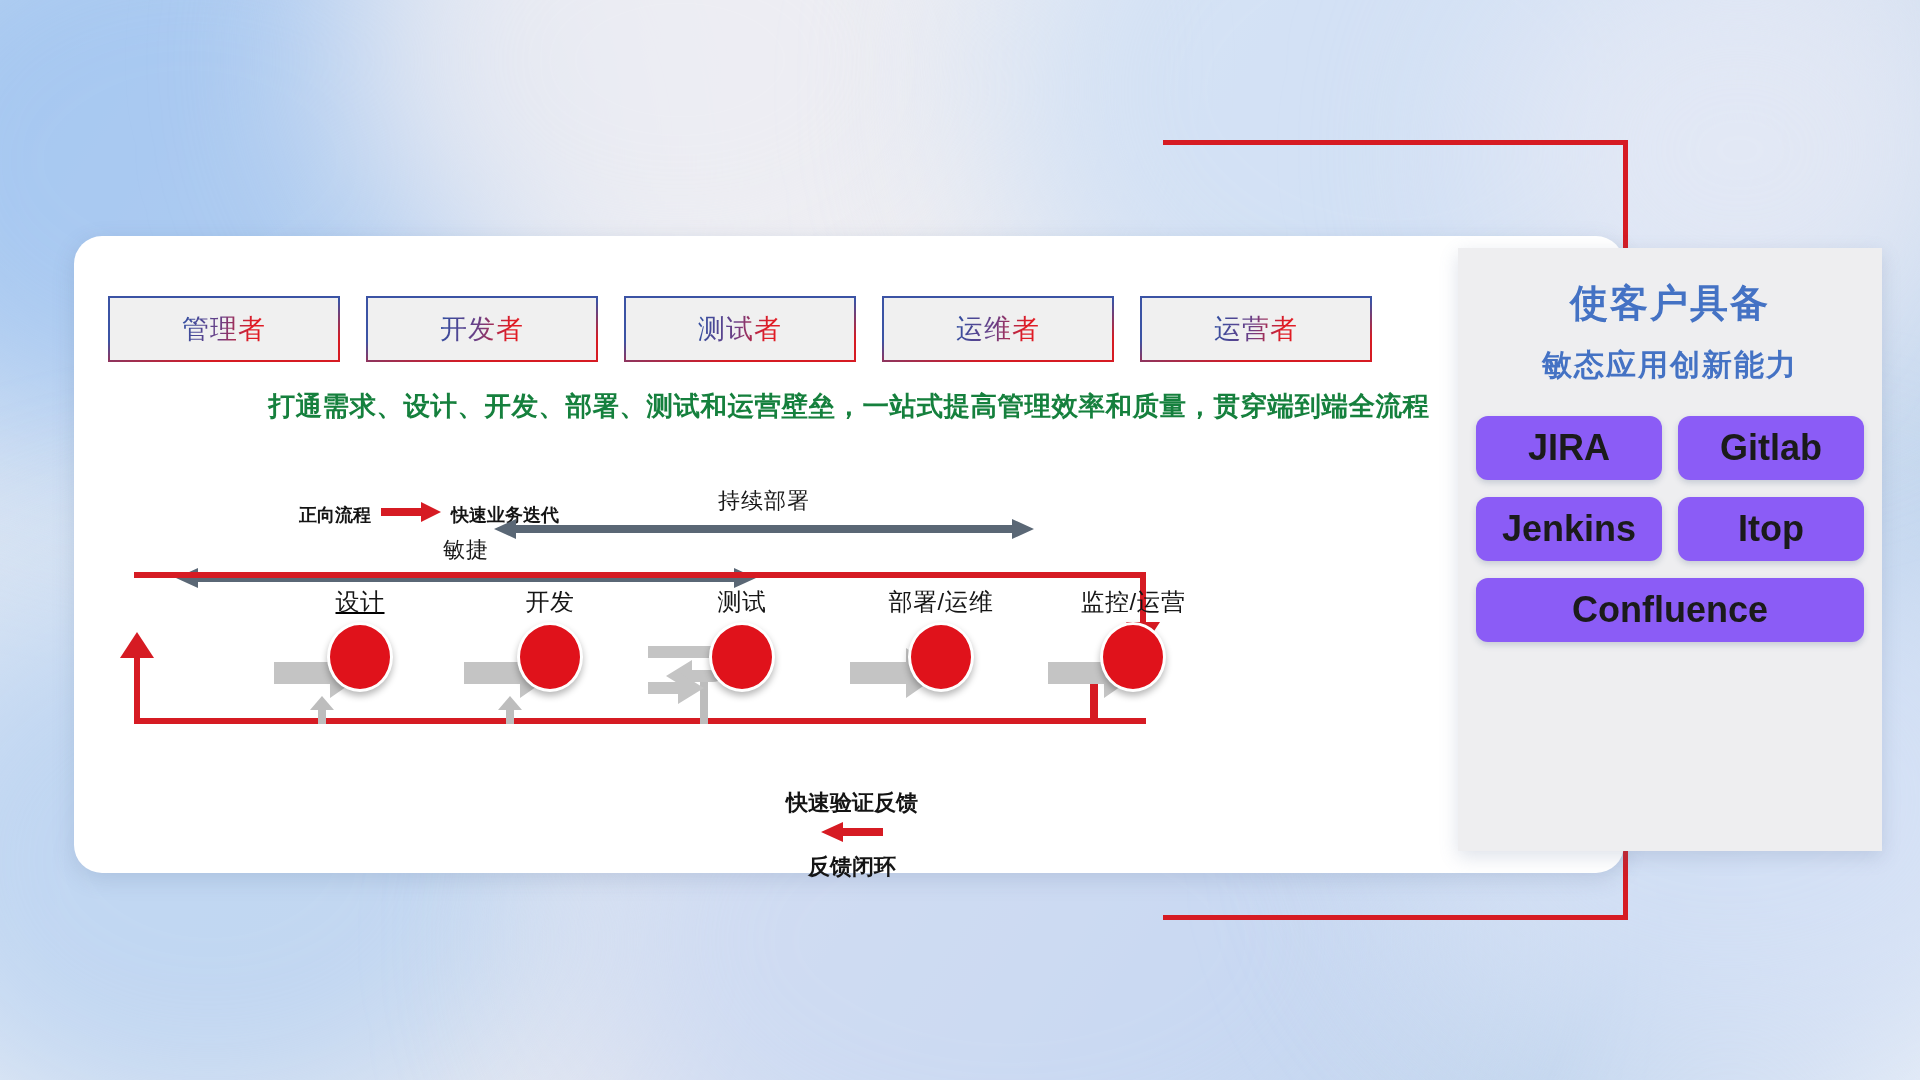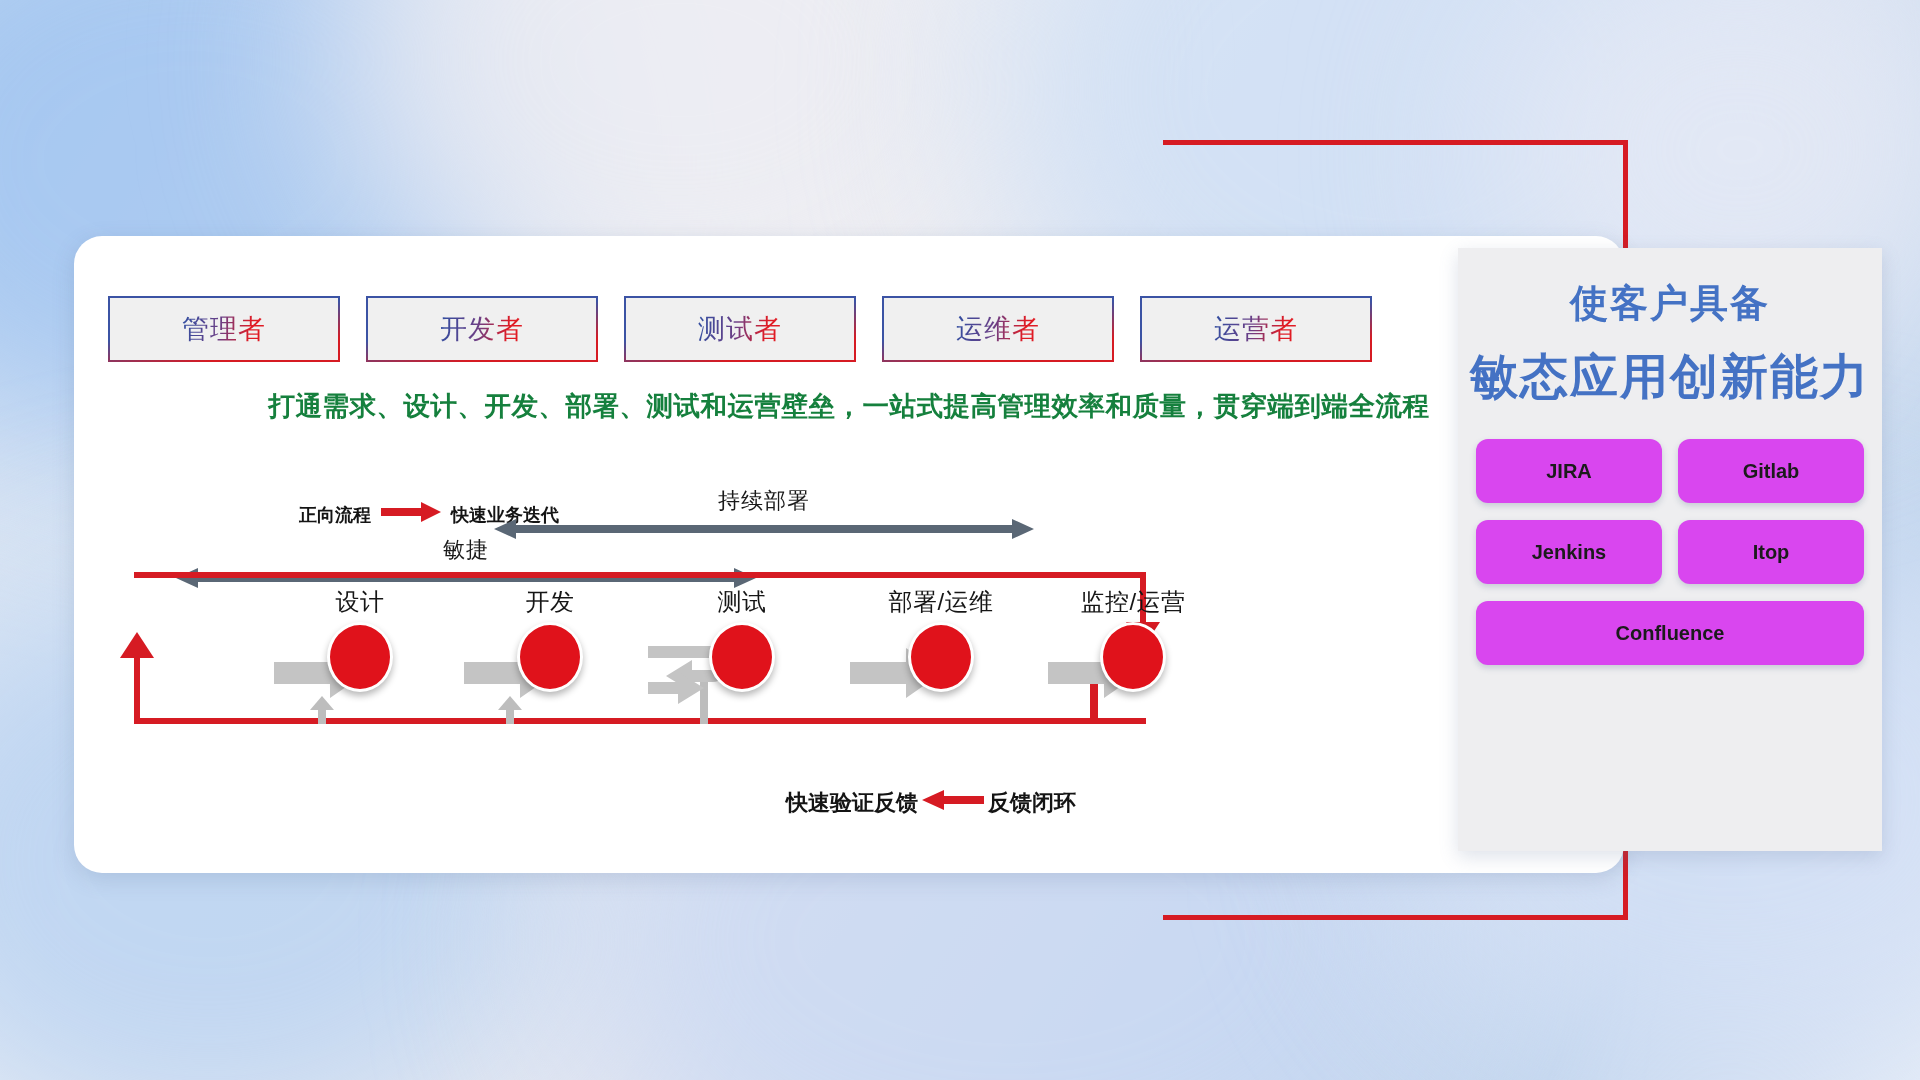--- a/index.html
+++ b/index.html
@@ -105,48 +105,48 @@
     border: 3px solid #ffffff;
     box-shadow: 0 4px 7px rgba(0,0,0,.28);
     margin: 0 auto;
   }
   .chev { position: absolute; top: 62px; }
 
   
   .fb-legend {
     position: absolute; left: 712px; top: 552px;
     display: flex; align-items: center; gap: 4px;
-    font-size: 22px; font-weight: bold; color: #141414;
+    font-size: 22px; font-weight: bold; color: #141414; flex-direction: column;
   }
 
   
   .panel {
     position: absolute;
     left: 1458px; top: 248px;
     width: 424px; height: 603px;
     background: #eeeef0;
     box-shadow: 0 6px 18px rgba(90,110,150,.2);
     z-index: 4;
     padding-top: 30px;
   }
   .panel-title {
     text-align: center; color: #4472C4; font-weight: bold;
     letter-spacing: 2px;
   }
   .panel-title .l1 { font-size: 38px; display: block; margin-bottom: 16px; }
-  .panel-title .l2 { font-size: 48px; display: block; }
+  .panel-title .l2 { font-size: 30px; display: block; }
   .tools {
     margin: 30px 18px 0 18px;
     display: flex; flex-wrap: wrap; gap: 17px 16px; justify-content: space-between;
   }
   .tool {
-    background: #d946ef; border-radius: 12px;
+    background: #8b5cf6; border-radius: 12px;
     height: 64px; width: 186px;
     display: flex; align-items: center; justify-content: center;
-    font-size: 20px; font-weight: bold; color: #1b1b1b;
+    font-size: 36px; font-weight: bold; color: #1b1b1b;
     box-shadow: 0 3px 6px rgba(60,80,120,.22);
   }
   .tool.wide { width: 100%; }
 </style>
 </head>
 <body>
 
 <div class="blob b1"></div>
 <div class="blob b2"></div>
 <div class="blob b3"></div>
@@ -230,21 +230,21 @@
     <rect x="2" y="0" width="8" height="48" fill="#D61B23"></rect>
   </svg>
 
   <div class="stages">
 
 
     <svg class="chev" style="left:166px;" width="92" height="50" viewBox="0 0 92 50">
       <path d="M0 14 L56 14 L56 0 L92 25 L56 50 L56 36 L0 36 Z" fill="#C4C4C4"></path>
     </svg>
 
-    <div class="stage" style="left:166px;top:0px;width:172px;">
+    <div class="stage" style="left:166px;top:0px;width:172px;text-decoration:underline;">
       <div class="stage-label">设计</div>
       <div class="stage-dot"></div>
     </div>
 
     <svg class="chev" style="left:356px;" width="92" height="50" viewBox="0 0 92 50">
       <path d="M0 14 L56 14 L56 0 L92 25 L56 50 L56 36 L0 36 Z" fill="#C4C4C4"></path>
     </svg>
 
     <div class="stage" style="left:356px;top:0px;width:172px;">
       <div class="stage-label">开发</div>

